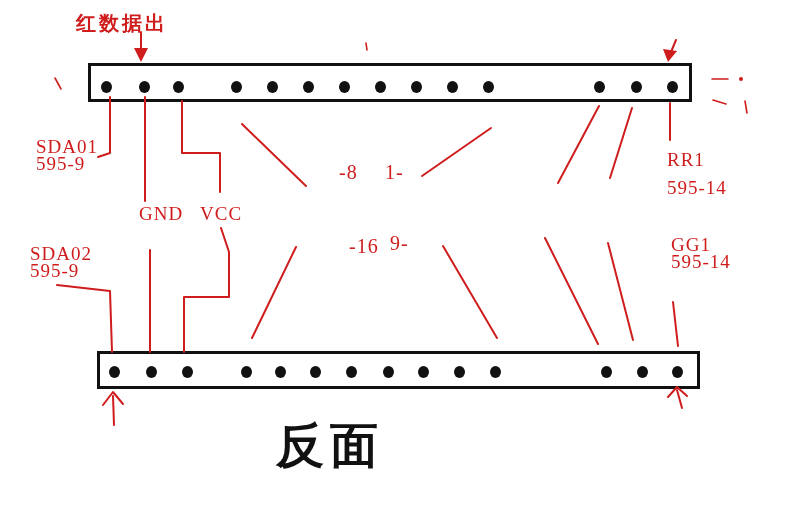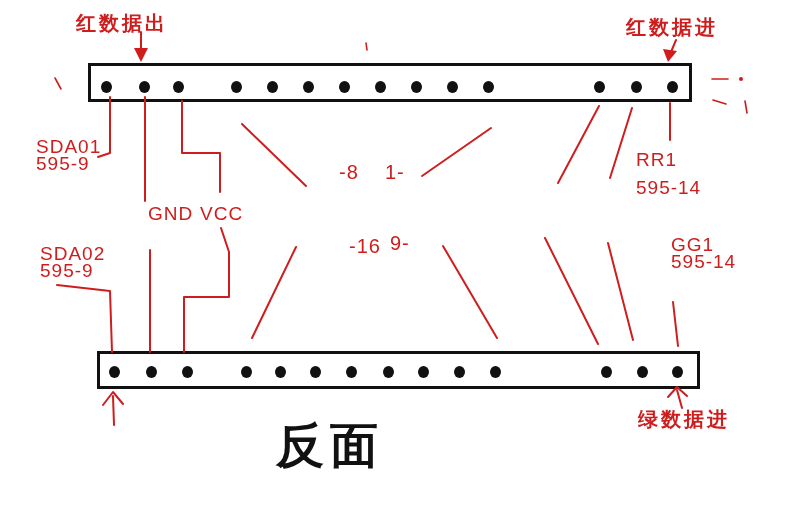--- a/index.html
+++ b/index.html
@@ -1,17 +1,17 @@
 <!DOCTYPE html>
 <html style="--red: #cf1d1d;"><head>
 <meta charset="utf-8">
 <style>
   html,body{margin:0;padding:0;background:#fff;}
   #stage{position:relative;width:800px;height:527px;background:#ffffff;overflow:hidden;
-         font-family:Liberation Sans, sans-serif;}
+         font-family:Liberation Serif, serif;}
   .bar{position:absolute;border:3px solid #111;background:#fff;box-sizing:border-box;}
   #topbar{left:88px;top:63px;width:604px;height:39px;}
   #botbar{left:97px;top:351px;width:603px;height:38px;}
   .pin{position:absolute;width:11px;height:12px;background:#111;border-radius:50%;z-index:3;}
   svg.overlay{position:absolute;left:0;top:0;z-index:2;}
   .rline{stroke:var(--red);stroke-width:2;fill:none;stroke-linecap:round;stroke-linejoin:round;}
   .rthin{stroke:var(--red);stroke-width:1.6;fill:none;stroke-linecap:round;}
   .rfill{fill:var(--red);stroke:none;}
   .lbl{position:absolute;color:var(--red);z-index:4;white-space:nowrap;}
   .rtxt{font-size:19px;letter-spacing:1px;line-height:17px;}
@@ -60,34 +60,32 @@
 
     <line class="rthin" x1="712" y1="79" x2="728" y2="79"></line>
     <circle class="rfill" cx="741" cy="79" r="2"></circle>
     <line class="rthin" x1="713" y1="100" x2="726" y2="104"></line>
     <line class="rthin" x1="745" y1="101" x2="747" y2="113"></line>
     <line class="rthin" x1="55" y1="78" x2="61" y2="89"></line>
     <line class="rthin" x1="366" y1="43" x2="367" y2="50"></line>
   </svg>
 
   <div class="lbl ctxt" style="left:76px;top:10px;">红数据出</div>
-  <div class="lbl ctxt" style="left:626px;top:14px;">红数据进</div>
-  <div class="lbl ctxt" style="left:638px;top:406px;">绿数据进</div>
 
   <div class="lbl rtxt" style="left:36px;top:138px;">
     <div>SDA01</div>
     <div>595-9</div>
   </div>
-  <div class="lbl rtxt" style="left:30px;top:245px;margin-left:10px;">
+  <div class="lbl rtxt" style="left:30px;top:245px;">
     <div>SDA02</div>
     <div>595-9</div>
   </div>
-  <div class="lbl rtxt" style="left:148px;top:205px;">GND</div>
+  <div class="lbl rtxt" style="left:139px;top:205px;">GND</div>
   <div class="lbl rtxt" style="left:200px;top:205px;">VCC</div>
-  <div class="lbl rtxt" style="left:636px;top:151px;">
+  <div class="lbl rtxt" style="left:667px;top:151px;">
     <div>RR1</div>
     <div style="margin-top:11px;">595-14</div>
   </div>
   <div class="lbl rtxt" style="left:671px;top:236px;">
     <div>GG1</div>
     <div>595-14</div>
   </div>
 
   <div class="lbl num" style="left:339px;top:161px;">-8</div>
   <div class="lbl num" style="left:385px;top:161px;">1-</div>

